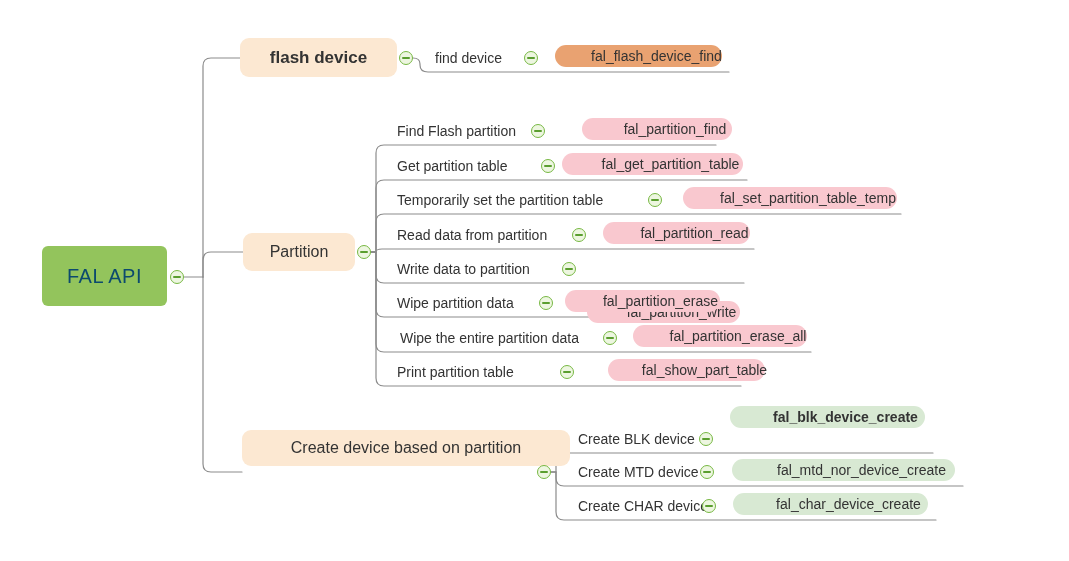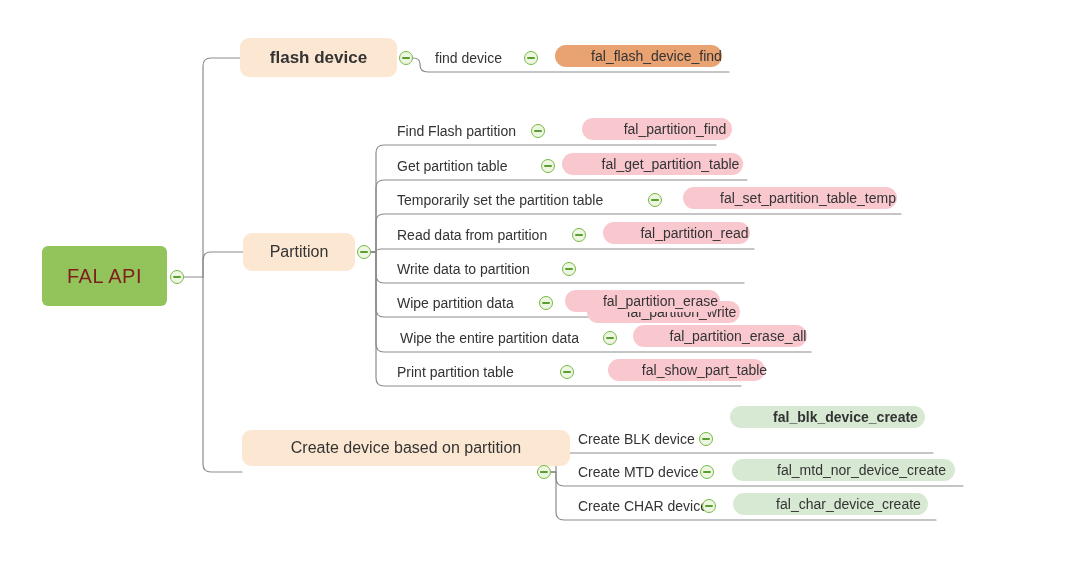--- a/index.html
+++ b/index.html
@@ -6,21 +6,21 @@
   #canvas {
     position:relative; width:1069px; height:561px; background:#ffffff;
     font-family:"Liberation Sans","DejaVu Sans",sans-serif; color:#333;
     overflow:hidden;
   }
   svg.wires { position:absolute; left:0; top:0; width:1069px; height:561px; }
   svg.wires path { fill:none; stroke:#8c8c8c; stroke-width:1.2; stroke-linecap:round; }
 
   .node { position:absolute; display:flex; align-items:center; justify-content:center;
           box-sizing:border-box; white-space:nowrap; }
-  .root  { background:#93c45c; color:#7f1d1d; border-radius:6px; font-size:20px; font-weight:500; letter-spacing:0.5px; }
+  .root  { background:#93c45c; color:#0c4a6e; border-radius:6px; font-size:20px; font-weight:500; letter-spacing:0.5px; }
   .branch{ background:#fce8d2; border-radius:9px; font-size:16px; }
   .branch.big { font-size:17px; font-weight:600; }
   .fnbox { border-radius:11px; height:22px; font-size:14px;padding-left:36px; }
   .fn-orange { background:#e9a271; }
   .fn-pink   { background:#f9c8cf; }
   .fn-green  { background:#d8e9d3; }
 
   .lbl { position:absolute; font-size:14px; white-space:nowrap; transform:translateY(-50%); }
 
   .cicon { position:absolute; width:14px; height:14px; border-radius:50%;

